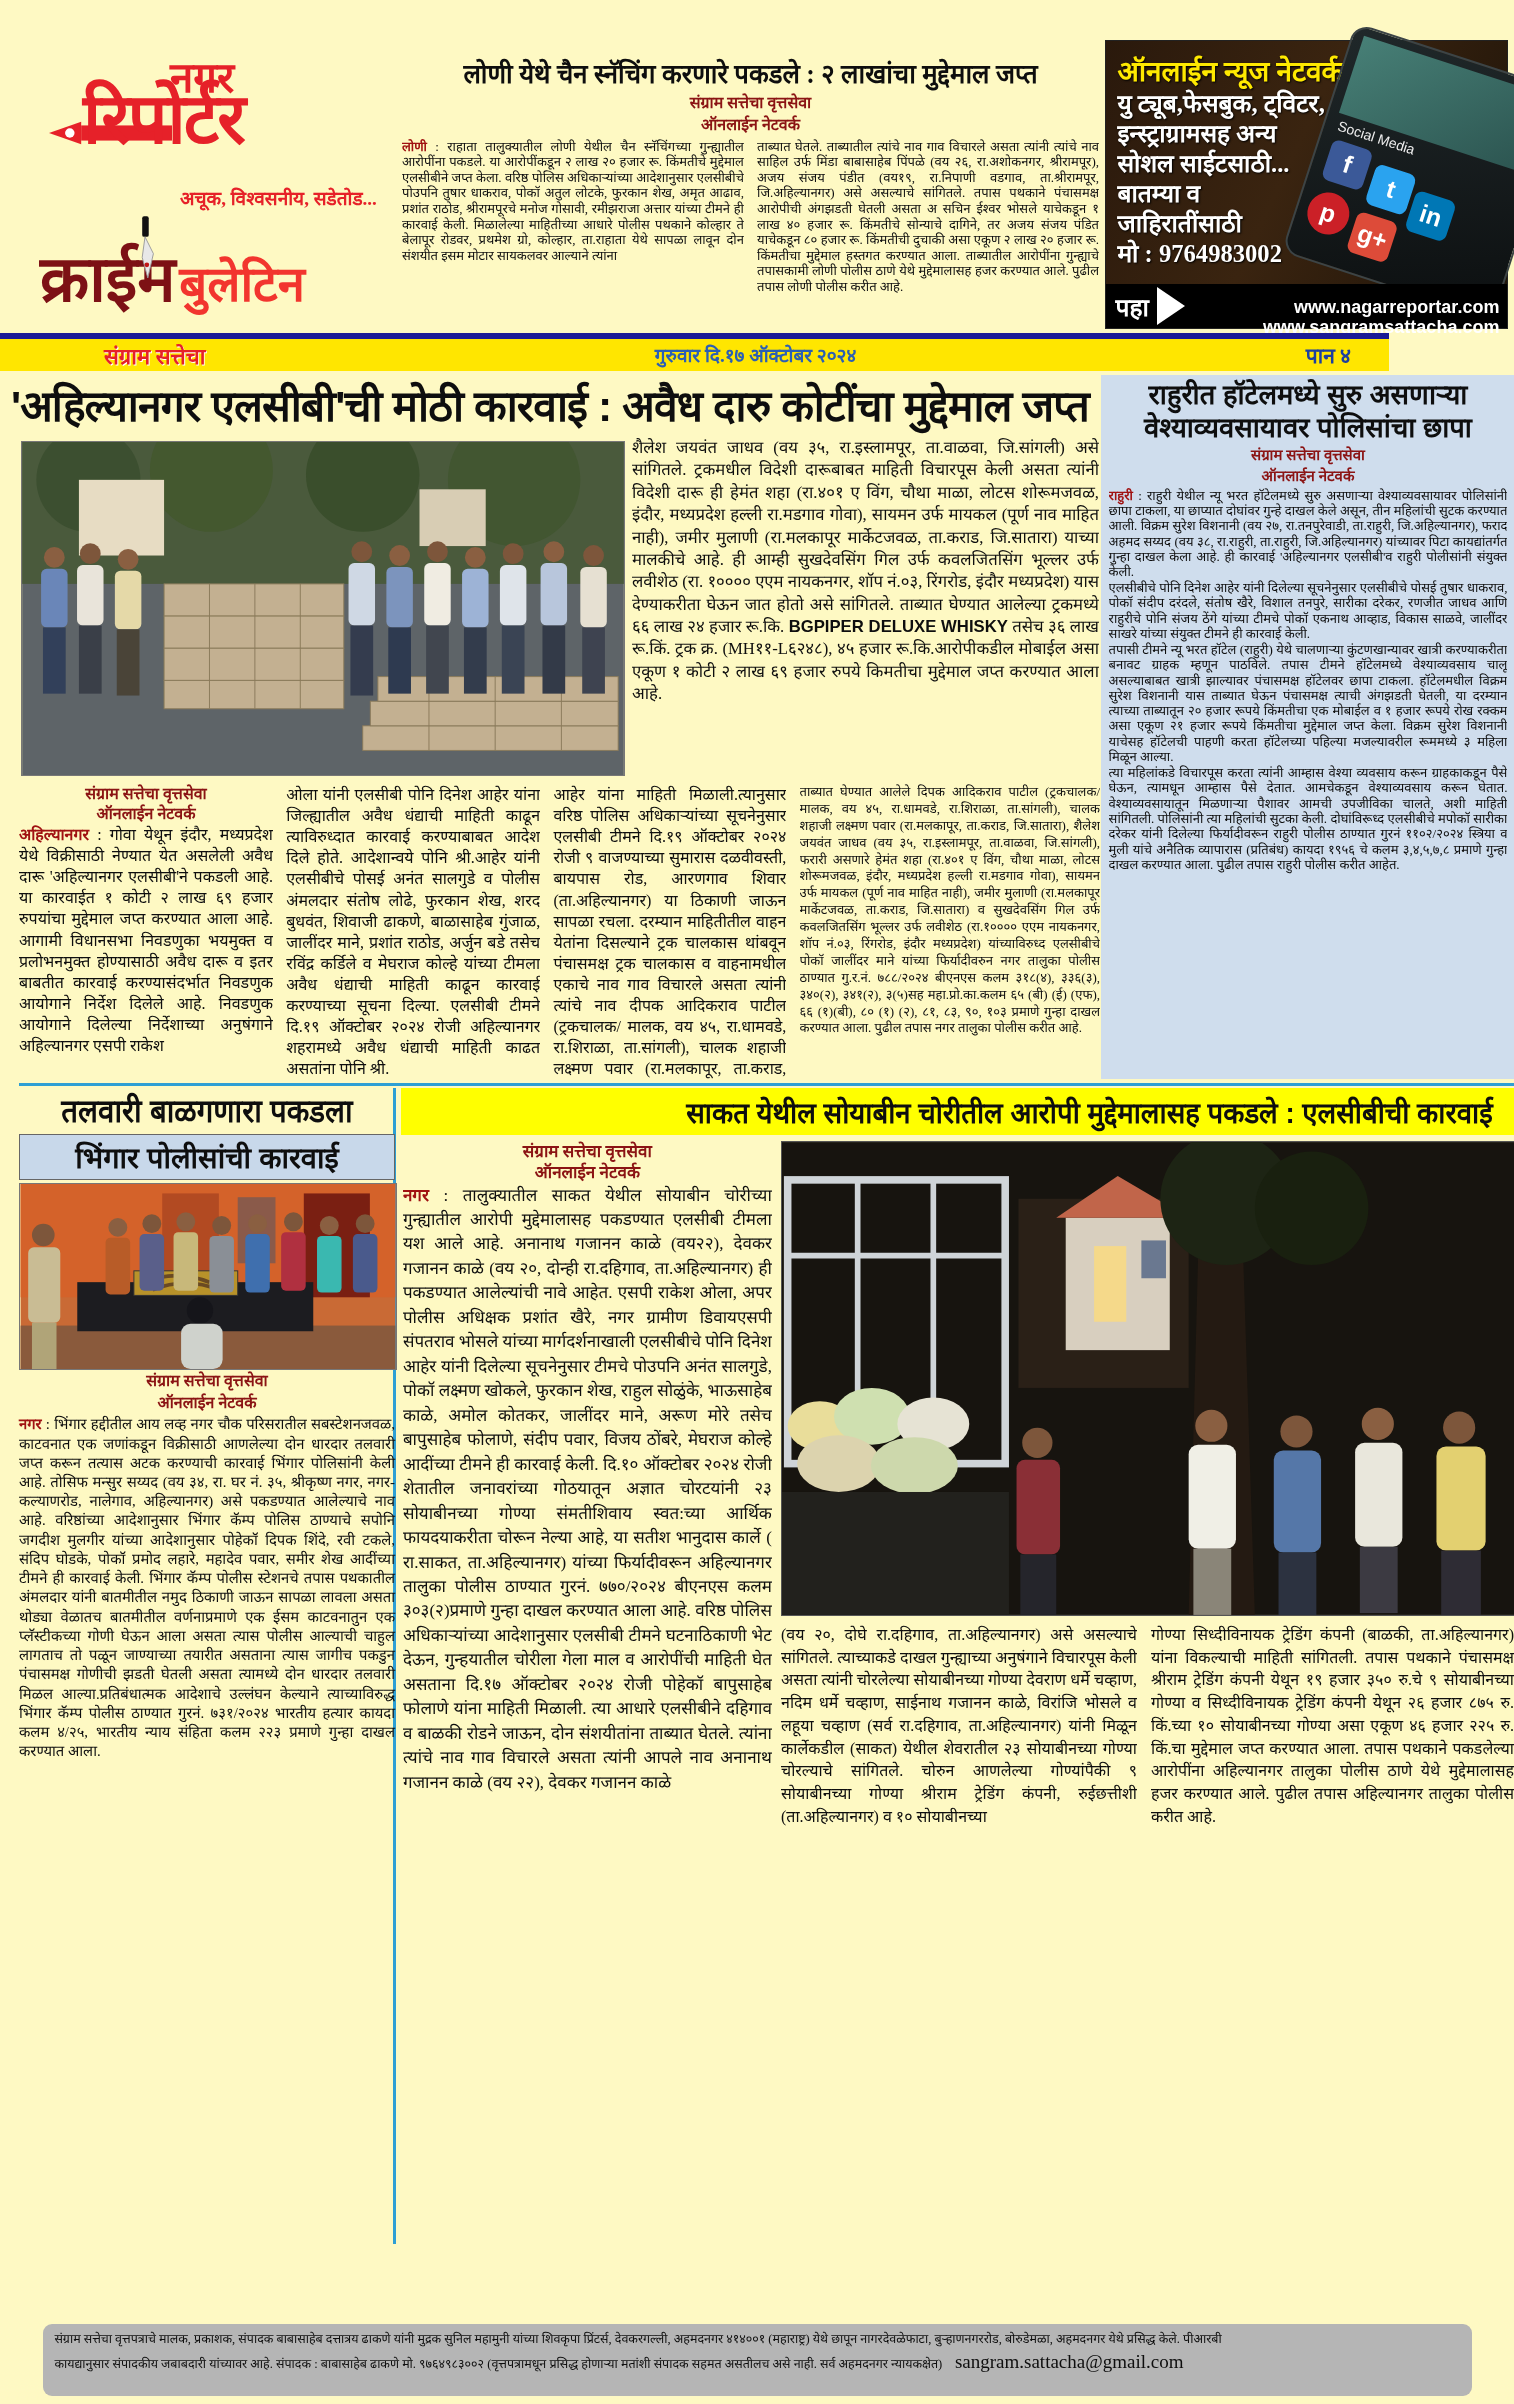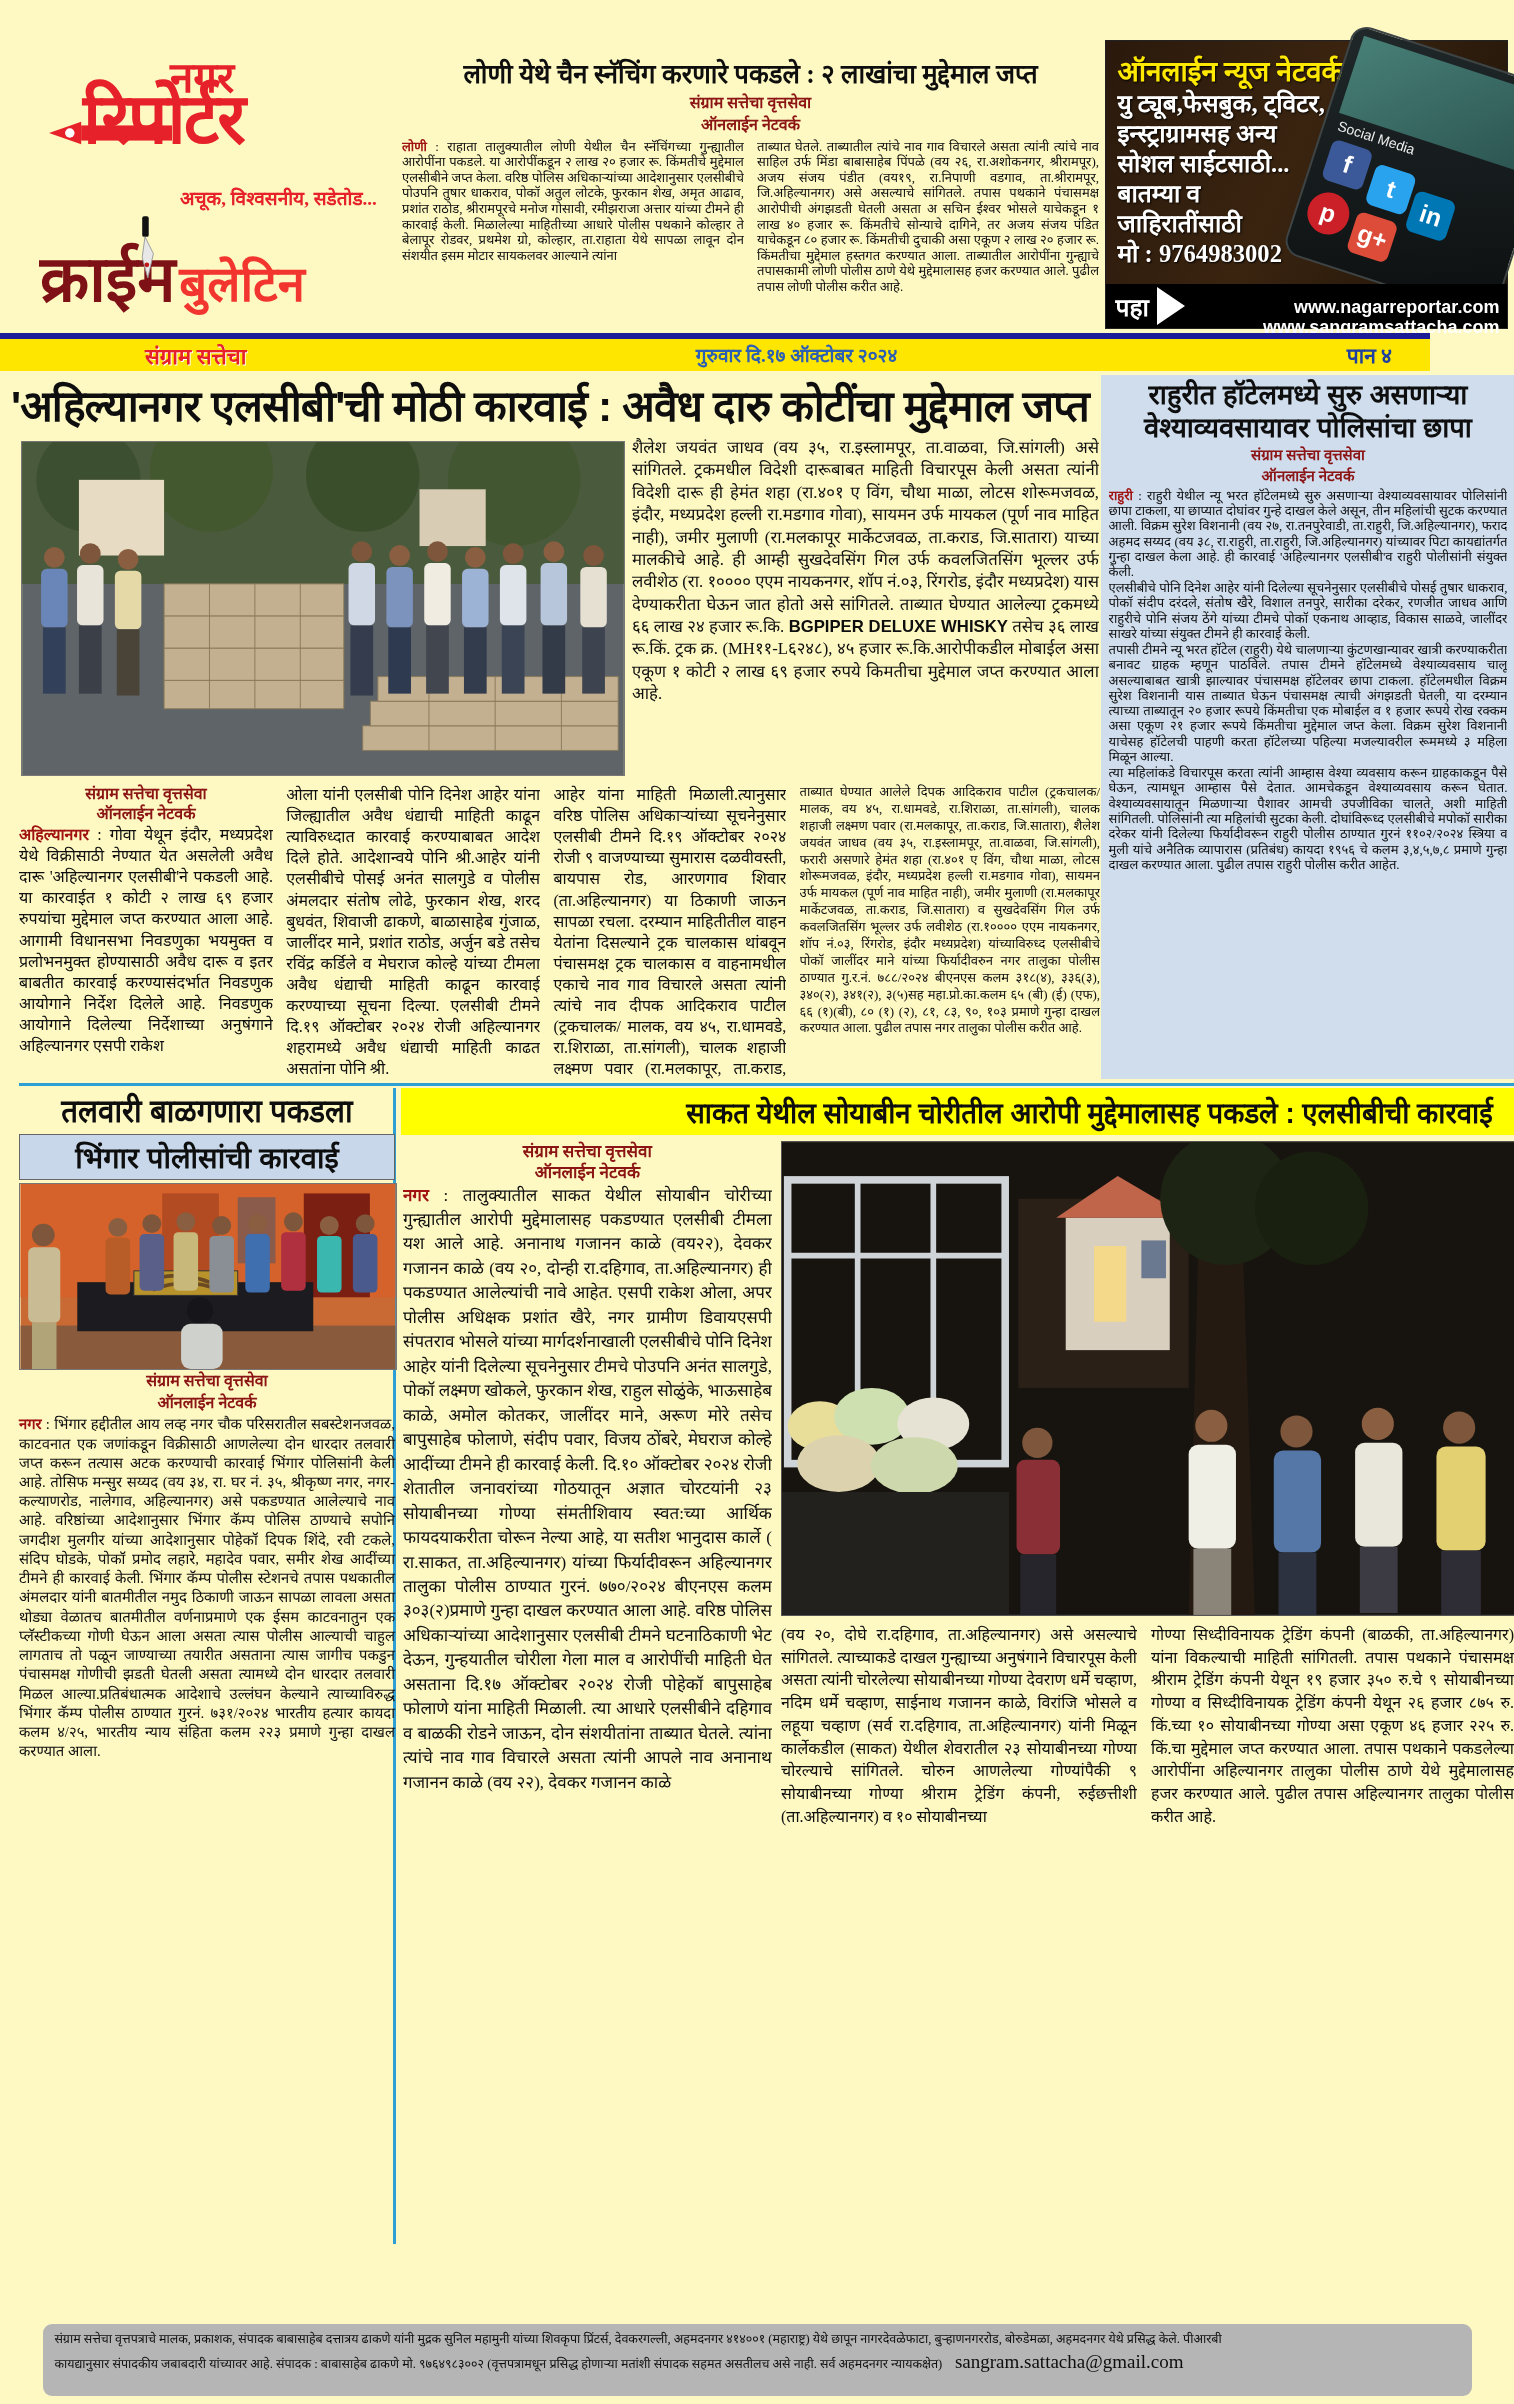--- a/index.html
+++ b/index.html
@@ -50,21 +50,21 @@
   #ad-bar{position:absolute;left:0;bottom:0;width:100%;height:44px;background:#000;
       display:flex;align-items:center;}
   #ad-watch{color:#fff;font-size:24.6px;font-weight:bold;margin:0 7.6px 0 9.5px;}
   #ad-arrow{width:0;height:0;border-top:19px solid transparent;border-bottom:19px solid transparent;
       border-left:28px solid #fff;margin-right:5.7px;}
   #ad-urls{flex:1;text-align:right;padding-right:7.6px;color:#fff;font-weight:bold;
       font-family:"Liberation Sans",sans-serif;font-size:18px;line-height:1.1;margin-top:24px;}
 
   
   #date-bar{left:0;top:333px;width:1389px;height:32px;background:#ffe600;
-      border-top:6.6px solid #1c1c96;display:flex;align-items:center;padding-left:41px;}
+      border-top:6.6px solid #1c1c96;display:flex;align-items:center;}
   #brand{color:#e62129;font-size:22px;font-weight:bold;margin-left:104px;
       text-shadow:0.9px 0.9px 0 #fff;}
   #bar-date{flex:1;text-align:center;color:#2b5fb4;font-size:19px;font-weight:bold;}
   #bar-page{color:#1c3fa0;font-size:21px;font-weight:bold;margin-right:38px;}
 
   
   #main-headline{left:11.4px;top:375px;width:1088px;font-size:43px;font-weight:bold;
       text-align:center;white-space:nowrap;transform:scaleX(.99);transform-origin:left;
       font-family:"Liberation Sans",sans-serif;letter-spacing:-0.9px;}
   #main-photo{left:21px;top:441px;width:602px;height:333px;border:0.9px solid #777;}

